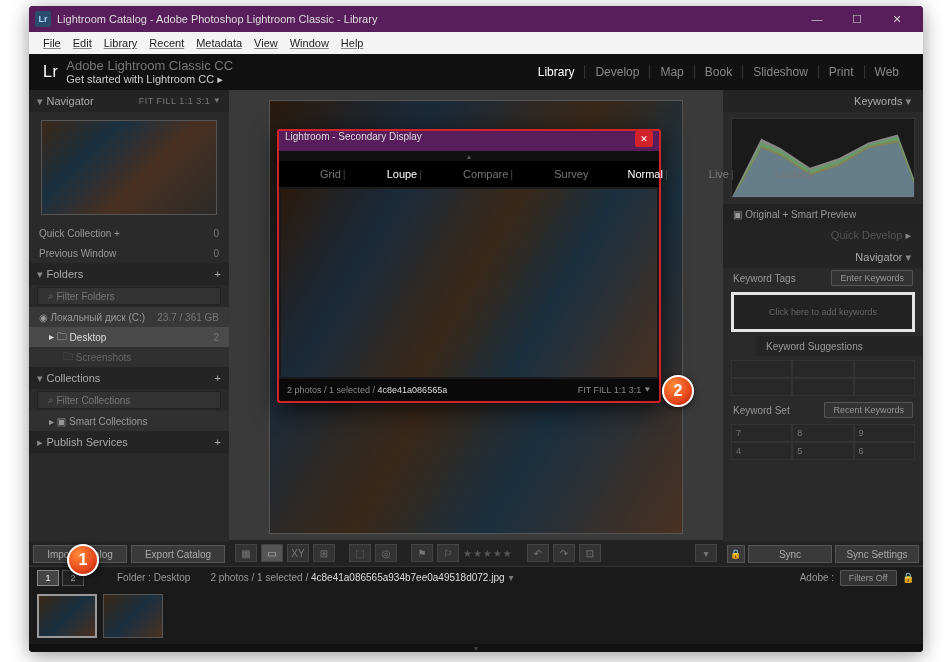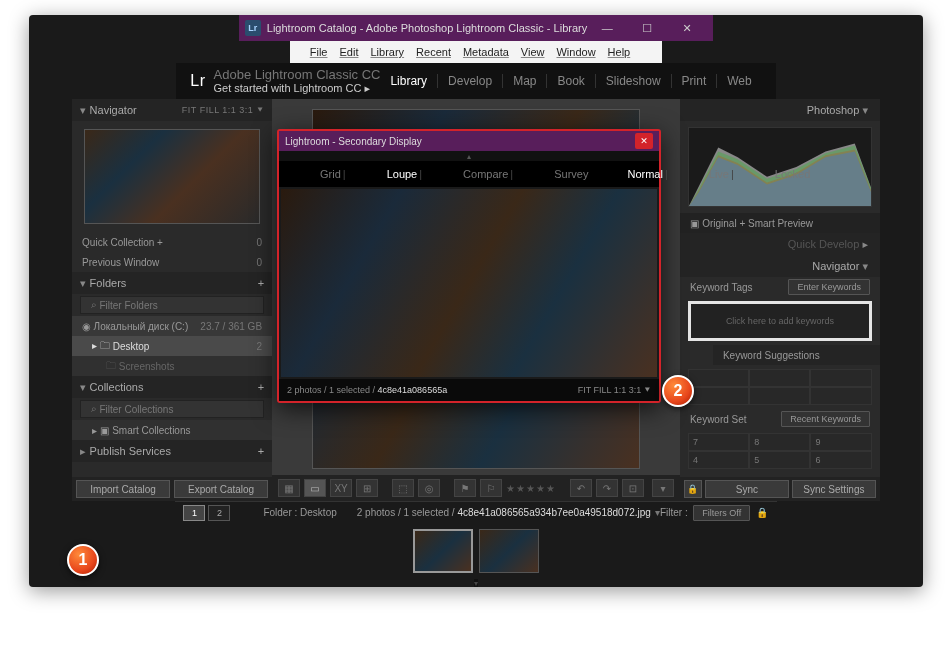--- a/index.html
+++ b/index.html
@@ -1,22 +1,22 @@
 <!DOCTYPE html>
 <html><head>
 <meta charset="utf-8">
 <style>
   * { margin:0; padding:0; box-sizing:border-box; font-family:"Segoe UI",Arial,sans-serif; }
   body { background:#fff; width:950px; height:662px; position:relative; overflow:hidden; }
-  .app-window { position:absolute; left:29px; top:15px; width:894px; height:572px; background:#1a1a1a; box-shadow:0 4px 20px rgba(0,0,0,.4); border-radius:4px; overflow:hidden; display:flex; flex-direction:column;align-items:center; }
+  .app-window { position:absolute; left:29px; top:6px; width:894px; height:646px; background:#1a1a1a; box-shadow:0 4px 20px rgba(0,0,0,.4); border-radius:4px; overflow:hidden; display:flex; flex-direction:column; }
   .titlebar { height:26px; background:#581e5b; display:flex; align-items:center; padding:0 6px; color:#ddd; font-size:11px; }
   .titlebar .lr-ico { width:16px; height:16px; background:#2a4d6e; border-radius:2px; margin-right:6px; display:flex; align-items:center; justify-content:center; color:#a9d4ff; font-size:9px; font-weight:bold; }
   .titlebar .spacer { flex:1; }
   .titlebar .winbtn { width:40px; height:26px; display:flex; align-items:center; justify-content:center; color:#ccc; }
-  .menubar { height:22px; background:#f4f4f4; display:flex; align-items:center; padding:0 20px; font-size:11px; color:#222; }
+  .menubar { height:22px; background:#f4f4f4; display:flex; align-items:center; padding:0 14px; font-size:11px; color:#222; }
   .menubar span { margin-right:12px; text-decoration:underline; text-decoration-color:#888; }
   .id-panel { height:36px; background:#111; display:flex; align-items:center; padding:0 14px; color:#bbb; font-size:11px; }
   .id-panel .lr-logo { color:#fff; font-size:16px; font-weight:300; margin-right:8px; letter-spacing:.5px; }
   .id-panel .id-text { display:flex; flex-direction:column; line-height:1.1; }
   .id-panel .id-text .sub { font-size:13px; color:#777; }
   .id-panel .id-text .main { font-size:11px; color:#ccc; }
   .id-panel .modules { margin-left:auto; display:flex; align-items:center; gap:0; }
   .id-panel .modules span { color:#888; font-size:12px; padding:0 10px; border-right:1px solid #333; }
   .id-panel .modules span.active { color:#fff; }
   .id-panel .modules span:last-child { border-right:none; }
@@ -51,21 +51,21 @@
   .hist-shape { position:absolute; bottom:0; left:0; right:0; height:100%; }
   .kw-area { height:40px; margin:4px 8px; background:#222; border:3px solid #e5e5e5; display:flex; align-items:center; justify-content:center; color:#666; font-size:9px; }
   .kw-grid { display:flex; flex-wrap:wrap; margin:4px 8px; }
   .kw-grid div { width:33.3%; height:18px; border:1px solid #333; background:#282828; display:flex; align-items:center; padding-left:4px; font-size:9px; color:#777; }
   .importbar { height:24px; background:#222; display:flex; align-items:center; padding:0 4px; gap:4px; }
   .importbar button, .syncbar button { flex:1; height:18px; background:#3a3a3a; border:1px solid #555; color:#aaa; font-size:10px; }
   .syncbar { display:flex; gap:3px; padding:3px 4px; background:#222; }
   .syncbar .lock { width:18px; height:18px; background:#3a3a3a; border:1px solid #555; color:#777; font-size:9px; display:flex; align-items:center; justify-content:center; }
   
   .sec-win { position:absolute; left:277px; top:129px; width:384px; height:274px; background:#1a1a1a; border:2px solid #d3232a; border-radius:3px; box-shadow:0 6px 24px rgba(0,0,0,.7); display:flex; flex-direction:column; z-index:10; }
-  .sec-title { height:20px; background:#581e5b; display:flex; align-items:center; padding:0 6px; color:#ddd; font-size:10px; }
+  .sec-title { height:20px; background:#581e5b; display:flex; padding:0 6px; color:#ddd; font-size:10px; }
   .sec-title .spacer { flex:1; }
   .sec-close { width:18px; height:16px; background:#d3232a; border-radius:2px; display:flex; align-items:center; justify-content:center; color:#fff; font-size:9px; }
   .sec-chev { height:10px; background:#111; display:flex; align-items:center; justify-content:center; color:#555; font-size:8px; }
   .sec-tabs { height:26px; background:#000; display:flex; align-items:center; padding:0 8px; font-size:11px; color:#777; gap:0; }
   .sec-tabs span { padding:0 6px;margin-left:27px; }
   .sec-tabs .sep::after { content:"|"; color:#444; margin:0 2px; }
   .sec-tabs span.active { color:#fff; font-weight:500; }
   .sec-tabs .spacer { flex:1; }
   .sec-img { flex:1; background:linear-gradient(120deg,#2a1a0e 0%,#1a2a3a 25%,#3a2818 50%,#1a3040 70%,#4a3020 100%); margin:2px; }
   .sec-bottom { height:22px; background:#0a0a0a; display:flex; align-items:center; padding:0 8px; font-size:9px; color:#888; }
@@ -205,21 +205,21 @@
         <div class="tbtn">↶</div>
         <div class="tbtn">↷</div>
         <div class="tbtn">⊡</div>
         <div class="spacer"></div>
         <div class="tbtn">▾</div>
       </div>
     </div>
 
     <div class="right-panel">
       <div class="panel-head right">
-        <span>Photoshop</span>&nbsp;<span class="arrow">▾</span>
+        <span>Keywords</span>&nbsp;<span class="arrow">▾</span>
       </div>
       <div class="histogram-box">
         <svg class="hist-shape" viewBox="0 0 100 40" preserveAspectRatio="none">
           <path d="M0,40 L5,30 L15,10 L25,15 L40,25 L55,20 L70,12 L85,8 L95,35 L100,40 Z" fill="#888"></path>
           <path d="M0,40 L5,32 L15,14 L25,18 L40,28 L55,23 L70,14 L85,11 L95,36 L100,40 Z" fill="rgba(220,60,60,.5)"></path>
           <path d="M0,40 L5,31 L15,12 L25,16 L40,26 L55,21 L70,13 L85,9 L95,35 L100,40 Z" fill="rgba(60,180,60,.4)"></path>
           <path d="M0,40 L5,33 L15,15 L25,19 L40,29 L55,24 L70,15 L85,12 L95,37 L100,40 Z" fill="rgba(60,120,220,.4)"></path>
         </svg>
       </div>
       <div class="panel-row" style="background:#222;">
@@ -277,21 +277,21 @@
   <div class="bottom-bar selectors">
     <div class="db active">1</div>
     <div class="db">2</div>
     <div style="width:30px"></div>
     <span>Folder : Desktop</span>
     <div style="width:20px"></div>
     <span>2 photos / 1 selected /</span>&nbsp;
     <span style="color:#ddd">4c8e41a086565a934b7ee0a49518d072.jpg</span>
     <span style="margin-left:4px;color:#777;">▾</span>
     <div style="flex:1"></div>
-    <span>Filter :</span>&nbsp;&nbsp;
+    <span>Adobe :</span>&nbsp;&nbsp;
     <span class="pill">Filters Off</span>
     <span style="margin-left:6px;">🔒</span>
   </div>
 
   <div class="filmstrip">
     <div class="thumb sel"></div>
     <div class="thumb"></div>
   </div>
   <div style="height:8px;background:#111;display:flex;align-items:center;justify-content:center;color:#444;font-size:8px;">▾</div>
 </div>

